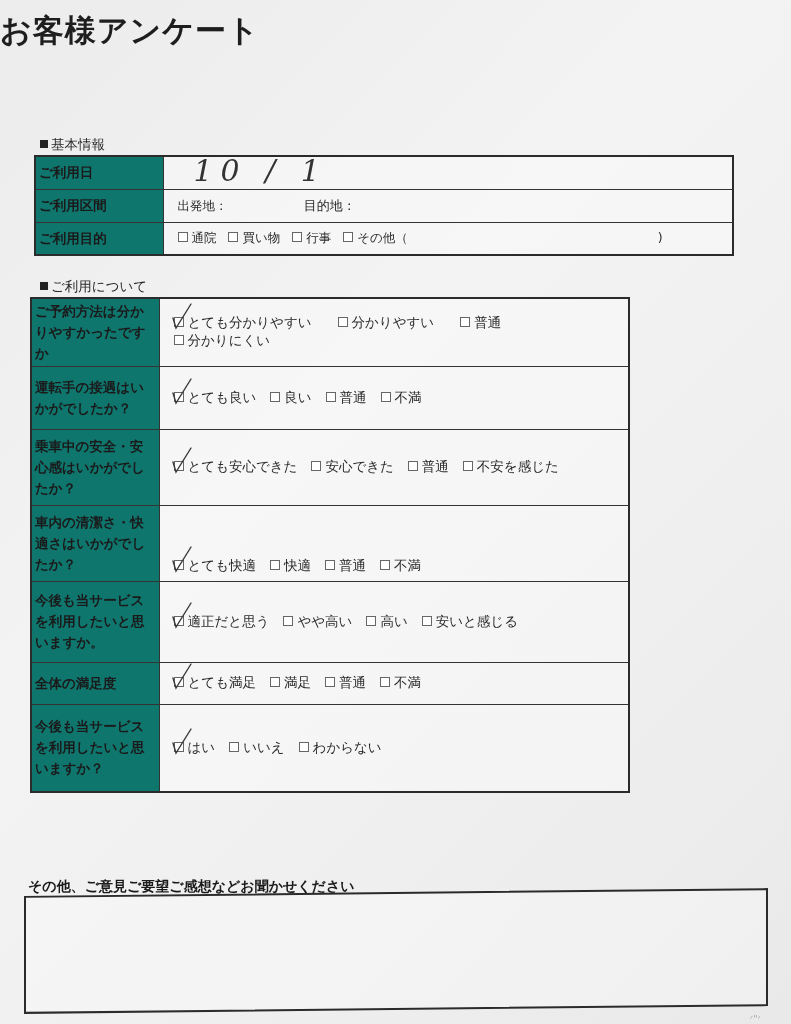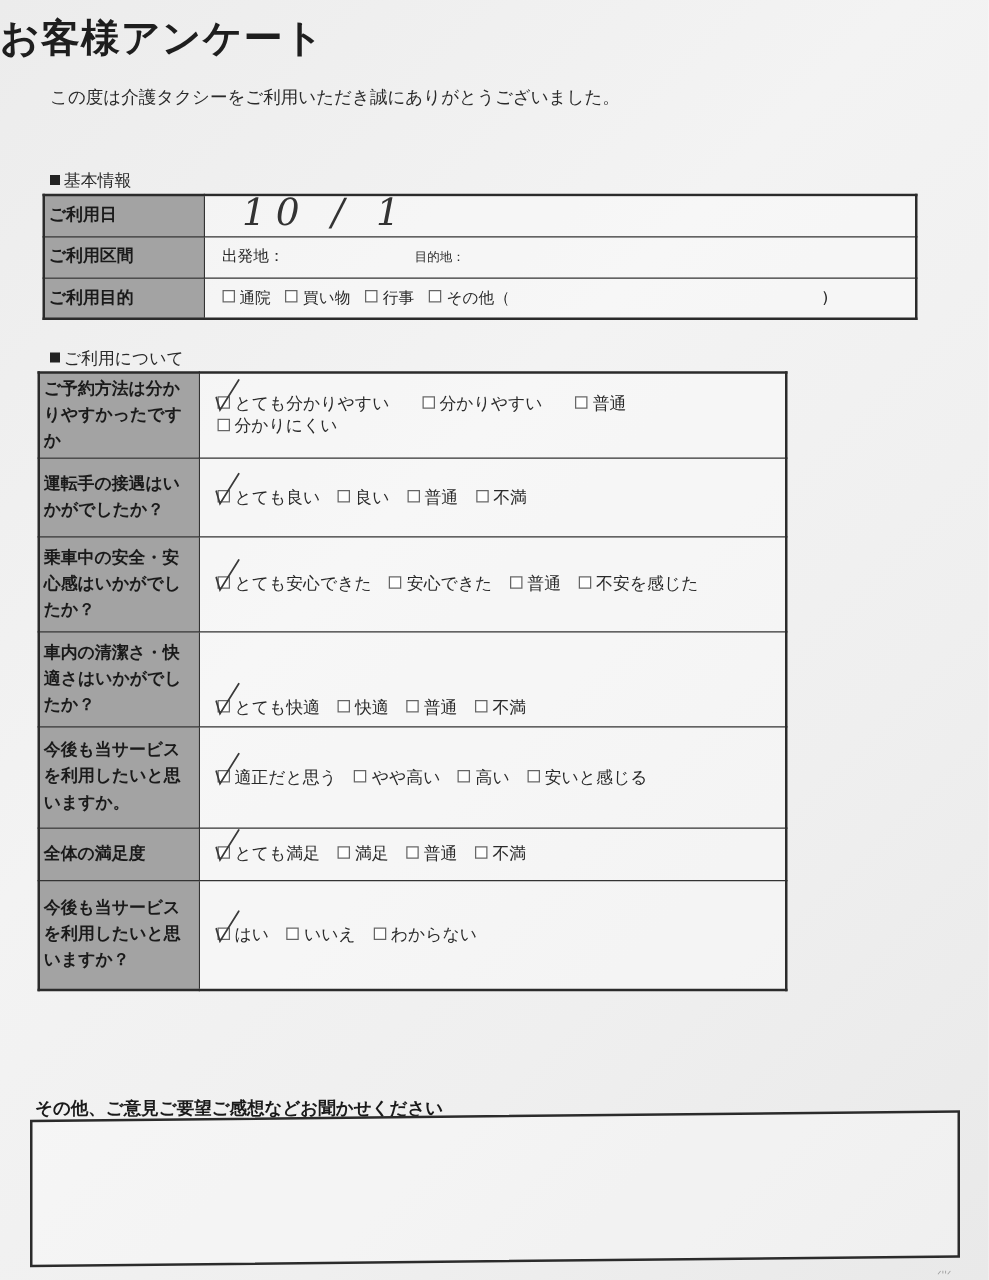--- a/index.html
+++ b/index.html
@@ -13,21 +13,21 @@
     position:absolute; left:0; right:0; top:10px; text-align:left;
     font-size:31px; font-weight:bold; letter-spacing:1px; color:#1e1e1e;
   }
   .intro { position:absolute; left:40px; top:66px; font-size:14px; line-height:24px; color:#2a2a2a; }
   .section-h { position:absolute; left:40px; font-size:13.5px; color:#2a2a2a; }
   .section-h .sq { display:inline-block; width:8px; height:8px; background:#222; margin-right:3px; vertical-align:1px; }
 
   table.form { position:absolute; border-collapse:collapse; border:2.5px solid #2b2b2b; }
   table.form td { border:1.5px solid #333; padding:0; vertical-align:middle; }
   td.label {
-    background:#a3a3a3; font-weight:bold; font-size:13.5px; line-height:21px; color:#1a1a1a;
+    background:#0f766e; font-weight:bold; font-size:13.5px; line-height:21px; color:#1a1a1a;
     padding:0 4px 0 3px !important;
   }
   td.content { background:rgba(255,255,255,0.35); font-size:13.5px; padding-left:14px !important; color:#2a2a2a; }
 
   .opt { display:inline-block; margin-right:18px; white-space:nowrap; position:relative; }
   .box {
     display:inline-block; width:8px; height:8px; border:1px solid #666; margin-right:4px;
     vertical-align:0px; background:#fff;
   }
   .check {
@@ -41,21 +41,20 @@
     transform: skewY(-0.6deg);
   }
   .footer-mark { position:absolute; right:30px; bottom:0px; font-size:8px; color:#999; }
 </style>
 </head>
 <body>
 
 <div class="title">お客様アンケート</div>
 
 <div class="intro">
-  <div>この度は介護タクシーをご利用いただき誠にありがとうございました。</div>
 </div>
 
 <div class="section-h" style="top:136px;">
   <span class="sq"></span><span>基本情報</span>
 </div>
 
 <table class="form" style="left:34px; top:155px; width:700px;">
   <colgroup>
       <col style="width:128px">
       <col>
@@ -64,21 +63,21 @@
       <tr style="height:33px">
     <td class="label">ご利用日</td>
     <td class="content" style="position:relative">
       <span class="handwrite">10 / 1</span>
     </td>
   </tr>
   <tr style="height:33px">
     <td class="label">ご利用区間</td>
     <td class="content">
       <span style="font-size:12.5px">出発地：</span>
-      <span style="margin-left:100px;font-size:10px">目的地：</span>
+      <span style="margin-left:72px;font-size:13px">目的地：</span>
     </td>
   </tr>
   <tr style="height:33px">
     <td class="label">ご利用目的</td>
     <td class="content" style="font-size:12.5px">
       <span class="opt" style="margin-right:8px"><span class="box"></span><span>通院</span></span>
       <span class="opt" style="margin-right:8px"><span class="box"></span><span>買い物</span></span>
       <span class="opt" style="margin-right:8px"><span class="box"></span><span>行事</span></span>
       <span class="opt" style="margin-right:8px"><span class="box"></span><span>その他（</span></span>
       <span style="margin-left:238px">)</span>

